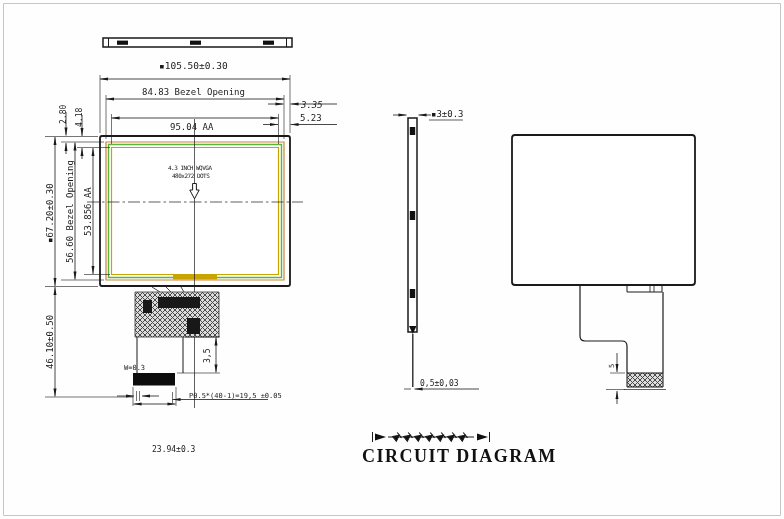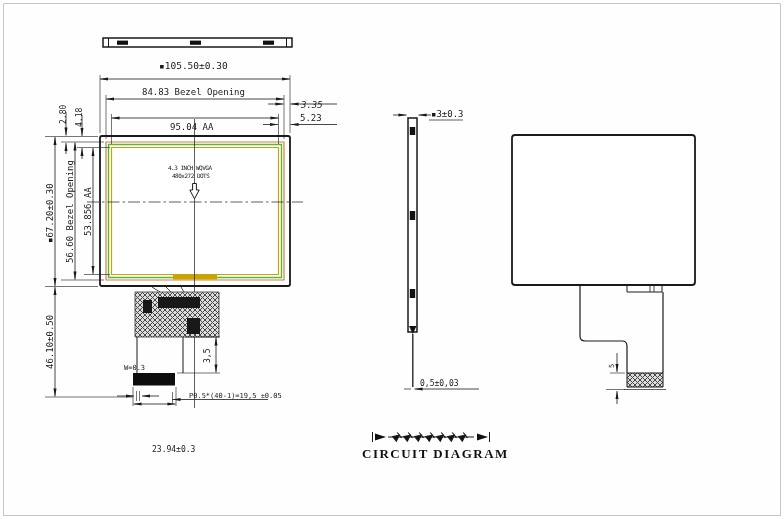--- a/index.html
+++ b/index.html
@@ -8,21 +8,21 @@
     font-family:"DejaVu Sans Mono", monospace;color:#1a1a1a;overflow:hidden;
   }
   .lbl{position:absolute;white-space:nowrap;font-size:9px;line-height:10px;color:#1a1a1a;}
   .lbl.s10{font-size:9.5px;}
   .lbl.s8{font-size:8px;}
   .lbl.s7{font-size:7px;}
   .lbl.s6{font-size:6px;line-height:7px;letter-spacing:-0.5px;}
   .rot{transform:rotate(-90deg);transform-origin:0 0;}
   .circuit-title{
     position:absolute;font-family:"Liberation Serif", serif;font-weight:bold;
-    font-size:13px;letter-spacing:1.5px;color:#111;white-space:nowrap;
+    font-size:18px;letter-spacing:1.5px;color:#111;white-space:nowrap;
   }
   svg{position:absolute;left:0;top:0;}
   svg line, svg path, svg rect, svg polyline{vector-effect:non-scaling-stroke;}
 </style>
 </head>
 <body>
 
 <div class="sheet">
 
   <svg width="784" height="519" viewBox="0 0 784 519">

